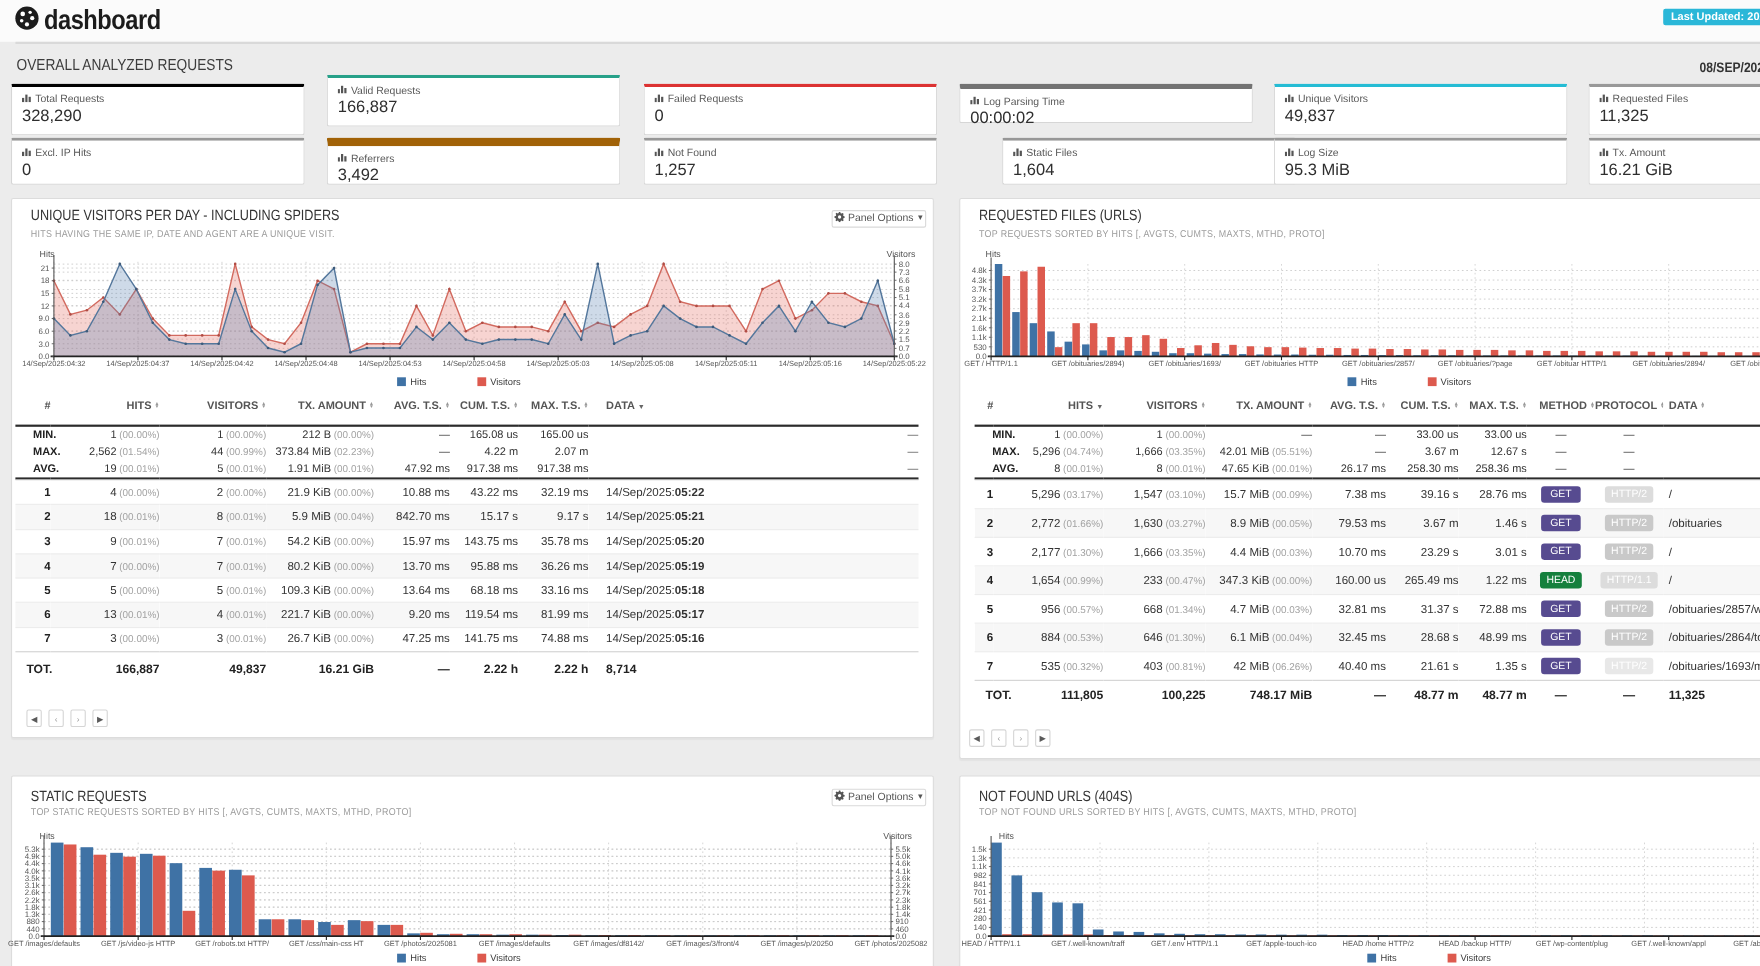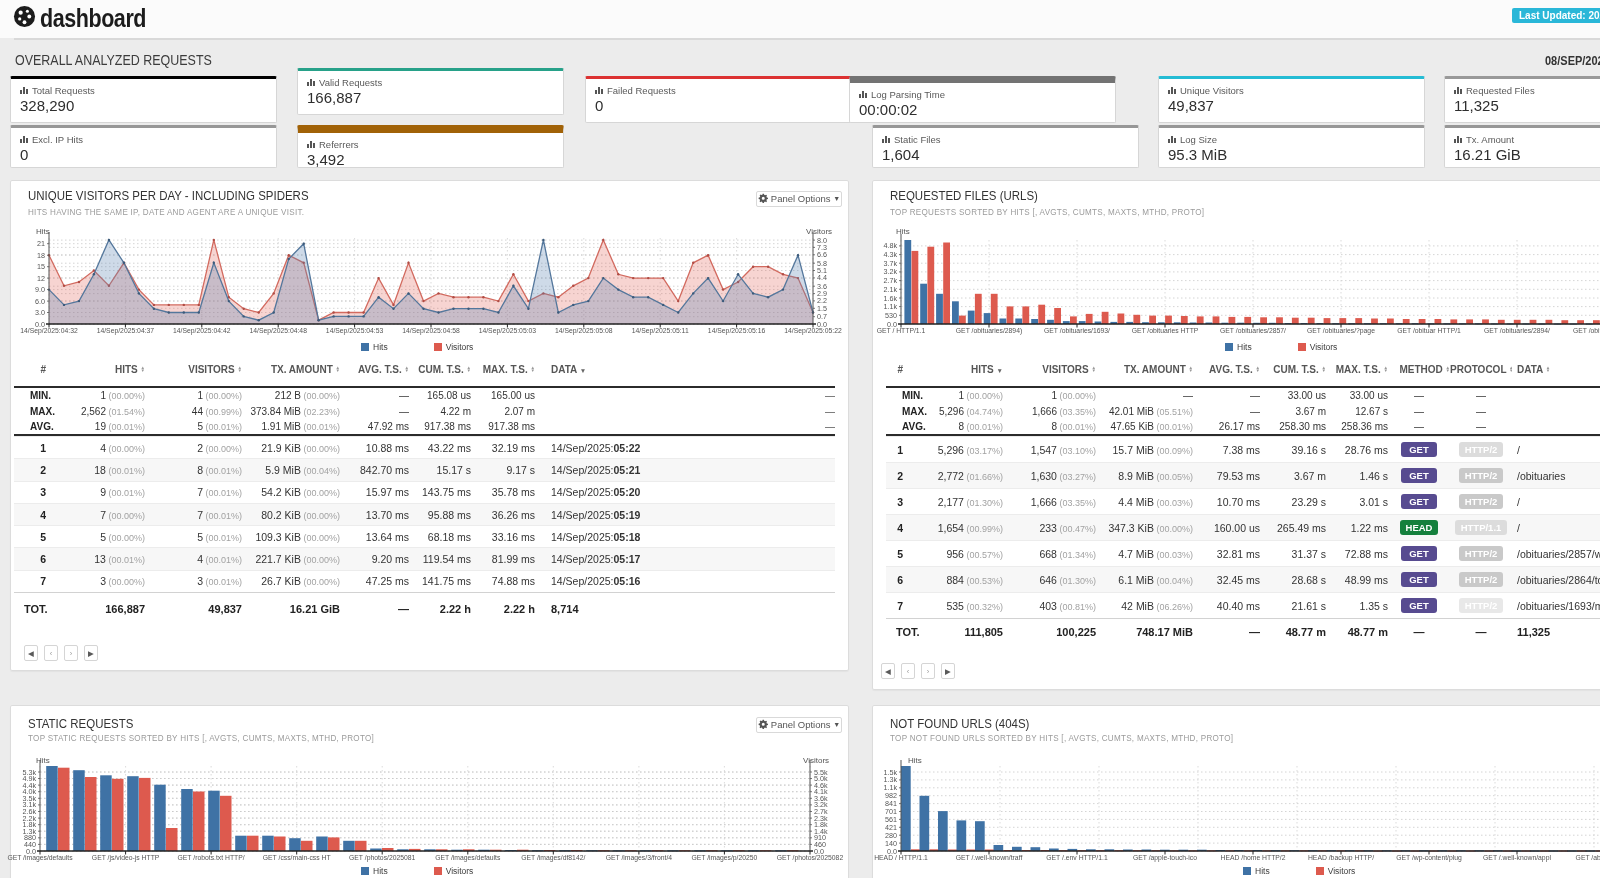--- a/index.html
+++ b/index.html
@@ -32,21 +32,21 @@
 .tbl .sep td{border-top:2px solid #2b2b2b;height:1px}
 .tbl .dr td{height:22.3px;border-top:1px solid #ececec}
 .tbl .dr2 td{height:26px;border-top:1px solid #ececec}
 .tbl .dr .lab,.tbl .dr2 .lab{font-weight:bold;text-align:right;color:#222}
 .tbl .odd td{background:#f7f7f7}
 .tbl .tot td{height:33px;font-weight:bold;border-top:1px solid #d2d2d2;font-size:11px;color:#222}
 .tbl .tot .lab{text-align:center;padding-left:10px;overflow:visible}
 .tbl .tot2 td{height:27px}
 .tbl .dash{color:#555}
 .p{color:#a2a2a2;font-size:9px}
-.bdg{display:inline-block;min-width:36px;padding:2px 6px;border-radius:3px;font-size:9.5px;font-weight:bold;color:#fff;text-align:center}
+.bdg{display:inline-block;min-width:36px;padding:2px 6px;border-radius:3px;font-size:9.5px;font-weight:normal;color:#fff;text-align:center}
 .bdg.g{background:#574b90}
 .bdg.h{background:#15803d}
 .bdg.pn{background:#c9c9c9}
 .bdg.pl{background:#dcdcdc}
 .bdg.pf{background:#e8e8e8}
 .pager{position:absolute;height:17px}
 .pgb{position:absolute;top:0;width:14px;height:16px;background:#fff;border:1px solid #d5d5d5;border-radius:2px;color:#999;font-size:7.5px;text-align:center;line-height:15px}
 .axl{position:absolute;font-size:8px;color:#555}
 svg text{font-family:"Liberation Sans",sans-serif}
 </style></head><body>
@@ -82,21 +82,21 @@
       <div class="cval">166,887</div>
     </div>
     <div class="card" style="left:585px;top:76px;height:47px;border-top:3px solid #dc3232">
       <div class="clab"><svg width="9" height="8" viewBox="0 0 9 8" style="margin-right:3px">
           <rect x="0" y="4" width="2" height="4" fill="#555"></rect>
           <rect x="3" y="1" width="2" height="7" fill="#555"></rect>
           <rect x="6" y="3" width="2" height="5" fill="#555"></rect>
         </svg>Failed Requests</div>
       <div class="cval">0</div>
     </div>
-    <div class="card" style="left:849px;top:76px;height:47px;border-top:7px solid #737373">
+    <div class="card" style="left:872px;top:76px;height:36px;border-top:5px solid #737373">
       <div class="clab"><svg width="9" height="8" viewBox="0 0 9 8" style="margin-right:3px">
           <rect x="0" y="4" width="2" height="4" fill="#555"></rect>
           <rect x="3" y="1" width="2" height="7" fill="#555"></rect>
           <rect x="6" y="3" width="2" height="5" fill="#555"></rect>
         </svg>Log Parsing Time</div>
       <div class="cval">00:00:02</div>
     </div>
     <div class="card" style="left:1158px;top:76px;height:47px;border-top:3px solid #25bcd4">
       <div class="clab"><svg width="9" height="8" viewBox="0 0 9 8" style="margin-right:3px">
           <rect x="0" y="4" width="2" height="4" fill="#555"></rect>
@@ -122,21 +122,29 @@
       <div class="cval">0</div>
     </div>
     <div class="card" style="left:297px;top:125px;height:43px;border-top:8px solid #a16207">
       <div class="clab"><svg width="9" height="8" viewBox="0 0 9 8" style="margin-right:3px">
           <rect x="0" y="4" width="2" height="4" fill="#555"></rect>
           <rect x="3" y="1" width="2" height="7" fill="#555"></rect>
           <rect x="6" y="3" width="2" height="5" fill="#555"></rect>
         </svg>Referrers</div>
       <div class="cval">3,492</div>
     </div>
-    <div class="card" style="left:872px;top:125px;height:43px;border-top:3px solid #979797">
+    <div class="card" style="left:585px;top:125px;height:43px;border-top:3px solid #979797">
+      <div class="clab"><svg width="9" height="8" viewBox="0 0 9 8" style="margin-right:3px">
+          <rect x="0" y="4" width="2" height="4" fill="#555"></rect>
+          <rect x="3" y="1" width="2" height="7" fill="#555"></rect>
+          <rect x="6" y="3" width="2" height="5" fill="#555"></rect>
+        </svg>Not Found</div>
+      <div class="cval">1,257</div>
+    </div>
+    <div class="card" style="left:911px;top:125px;height:43px;border-top:3px solid #979797">
       <div class="clab"><svg width="9" height="8" viewBox="0 0 9 8" style="margin-right:3px">
           <rect x="0" y="4" width="2" height="4" fill="#555"></rect>
           <rect x="3" y="1" width="2" height="7" fill="#555"></rect>
           <rect x="6" y="3" width="2" height="5" fill="#555"></rect>
         </svg>Static Files</div>
       <div class="cval">1,604</div>
     </div>
     <div class="card" style="left:1158px;top:125px;height:43px;border-top:3px solid #979797">
       <div class="clab"><svg width="9" height="8" viewBox="0 0 9 8" style="margin-right:3px">
           <rect x="0" y="4" width="2" height="4" fill="#555"></rect>

